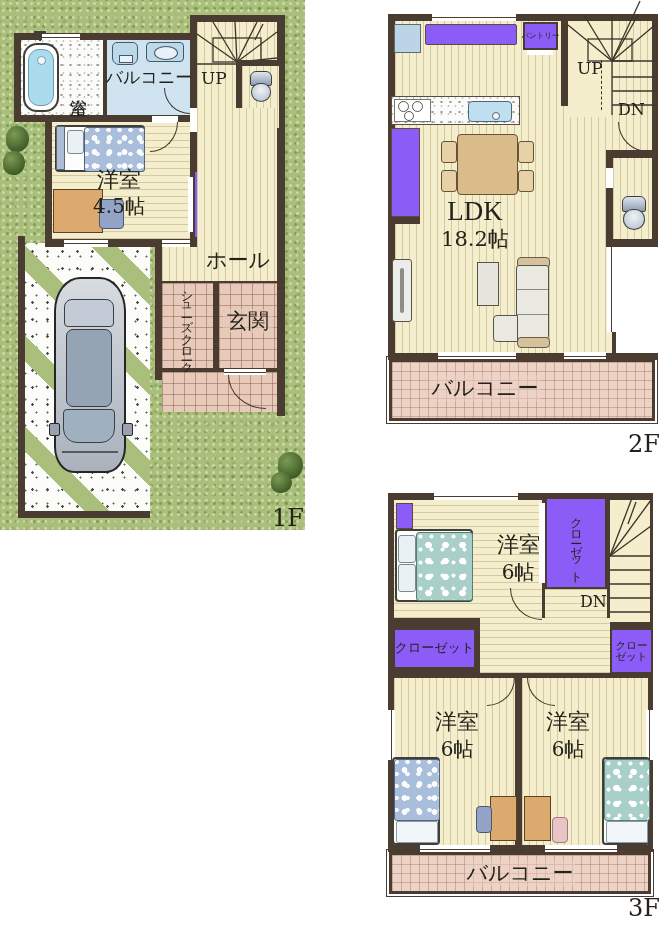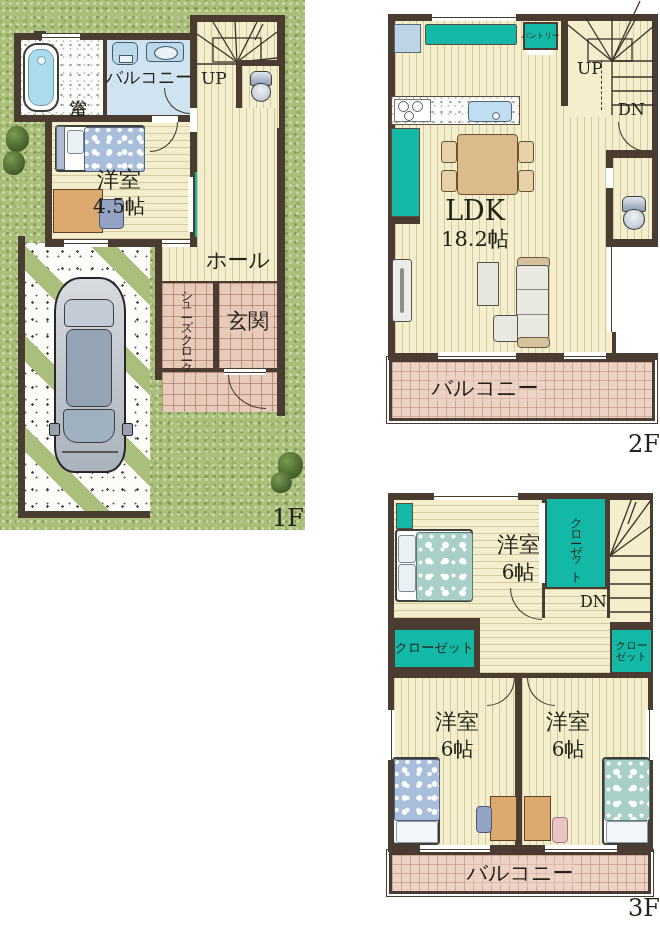--- a/index.html
+++ b/index.html
@@ -30,21 +30,21 @@
     background-size:11px 11px;}
   .tile-balcony{position:absolute;background-color:#edd2c6;
     background-image:linear-gradient(rgba(170,120,100,.45) 1px,transparent 1px),
                      linear-gradient(90deg,rgba(170,120,100,.45) 1px,transparent 1px);
     background-size:9px 9px;}
   .speckle{position:absolute;background-color:#fbfbf9;
     background-image:radial-gradient(circle,#9a9a92 .9px,transparent 1.4px),
                      radial-gradient(circle,#c2c2ba .8px,transparent 1.2px);
     background-size:9px 10px,7px 8px;background-position:0 0,4px 5px;}
   .bluefloor{position:absolute;background:#cfe4f0;}
-  .tan{position:absolute;background:#14b8a6;}
+  .tan{position:absolute;background:#8b5cf6;}
   .box2{border:2px solid #4b3c31;box-sizing:border-box;}
   .box1{border:1px solid #5c4c3e;box-sizing:border-box;}
   .label{position:absolute;white-space:nowrap;line-height:1.05;}
   .center{display:flex;align-items:center;justify-content:center;text-align:center;}
   .v{writing-mode:vertical-rl;text-orientation:upright;}
   .vlr{writing-mode:vertical-lr;text-orientation:upright;}
   .window-h{position:absolute;background:#fff;background-image:linear-gradient(#4b3c31,#4b3c31);
     background-size:100% 1px;background-position:center;background-repeat:no-repeat;}
   .window-v{position:absolute;background:#fff;background-image:linear-gradient(#4b3c31,#4b3c31);
     background-size:1px 100%;background-position:center;background-repeat:no-repeat;}
@@ -220,21 +220,21 @@
     <div class="abs" style="left:162px;top:112px;width:6px;height:6px;background:#eef6fa;border:1px solid #55656f;border-radius:50%;"></div>
     <div class="tan box1" style="left:61px;top:128px;width:29px;height:89px;"></div>
     <div class="wall" style="left:58px;top:217px;width:32px;height:7px;"></div>
 
     <div class="abs" style="left:127px;top:134px;width:61px;height:61px;background:#d9bc8a;border:1.5px solid #6a5334;border-radius:4px;box-sizing:border-box;"></div>
     <div class="abs" style="left:111px;top:141px;width:16px;height:22px;background:#e7d1a7;border:1px solid #6a5334;border-radius:3px;box-sizing:border-box;"></div>
     <div class="abs" style="left:111px;top:170px;width:16px;height:22px;background:#e7d1a7;border:1px solid #6a5334;border-radius:3px;box-sizing:border-box;"></div>
     <div class="abs" style="left:188px;top:141px;width:16px;height:22px;background:#e7d1a7;border:1px solid #6a5334;border-radius:3px;box-sizing:border-box;"></div>
     <div class="abs" style="left:188px;top:170px;width:16px;height:22px;background:#e7d1a7;border:1px solid #6a5334;border-radius:3px;box-sizing:border-box;"></div>
 
-    <div class="label center" style="left:110px;top:196px;width:70px;height:30px;font-size:27px;">LDK</div>
+    <div class="label center" style="left:110px;top:196px;width:70px;height:30px;font-size:27px;font-family:Liberation Serif, serif;">LDK</div>
     <div class="label center" style="left:107px;top:227px;width:76px;height:24px;font-size:21px;">18.2帖</div>
 
     <div class="abs" style="left:62px;top:259px;width:20px;height:63px;background:#ececea;border:1.5px solid #55534d;border-radius:3px;box-sizing:border-box;"></div>
     <div class="abs" style="left:70px;top:268px;width:4px;height:45px;background:#8d8d88;border-radius:2px;"></div>
     <div class="abs" style="left:147px;top:262px;width:22px;height:44px;background:#e6e6de;border:1.5px solid #55534d;box-sizing:border-box;"></div>
     <div class="sofa-cap" style="left:187px;top:257px;width:31px;height:9px;border-radius:4px;"></div>
     <div class="sofa" style="left:186px;top:265px;width:33px;height:74px;border-radius:3px;"></div>
     <div class="abs" style="left:187px;top:289px;width:31px;height:1px;background:#8b897f;"></div>
     <div class="abs" style="left:187px;top:314px;width:31px;height:1px;background:#8b897f;"></div>
     <div class="sofa-cap" style="left:187px;top:337px;width:31px;height:9px;border-radius:4px;"></div>

